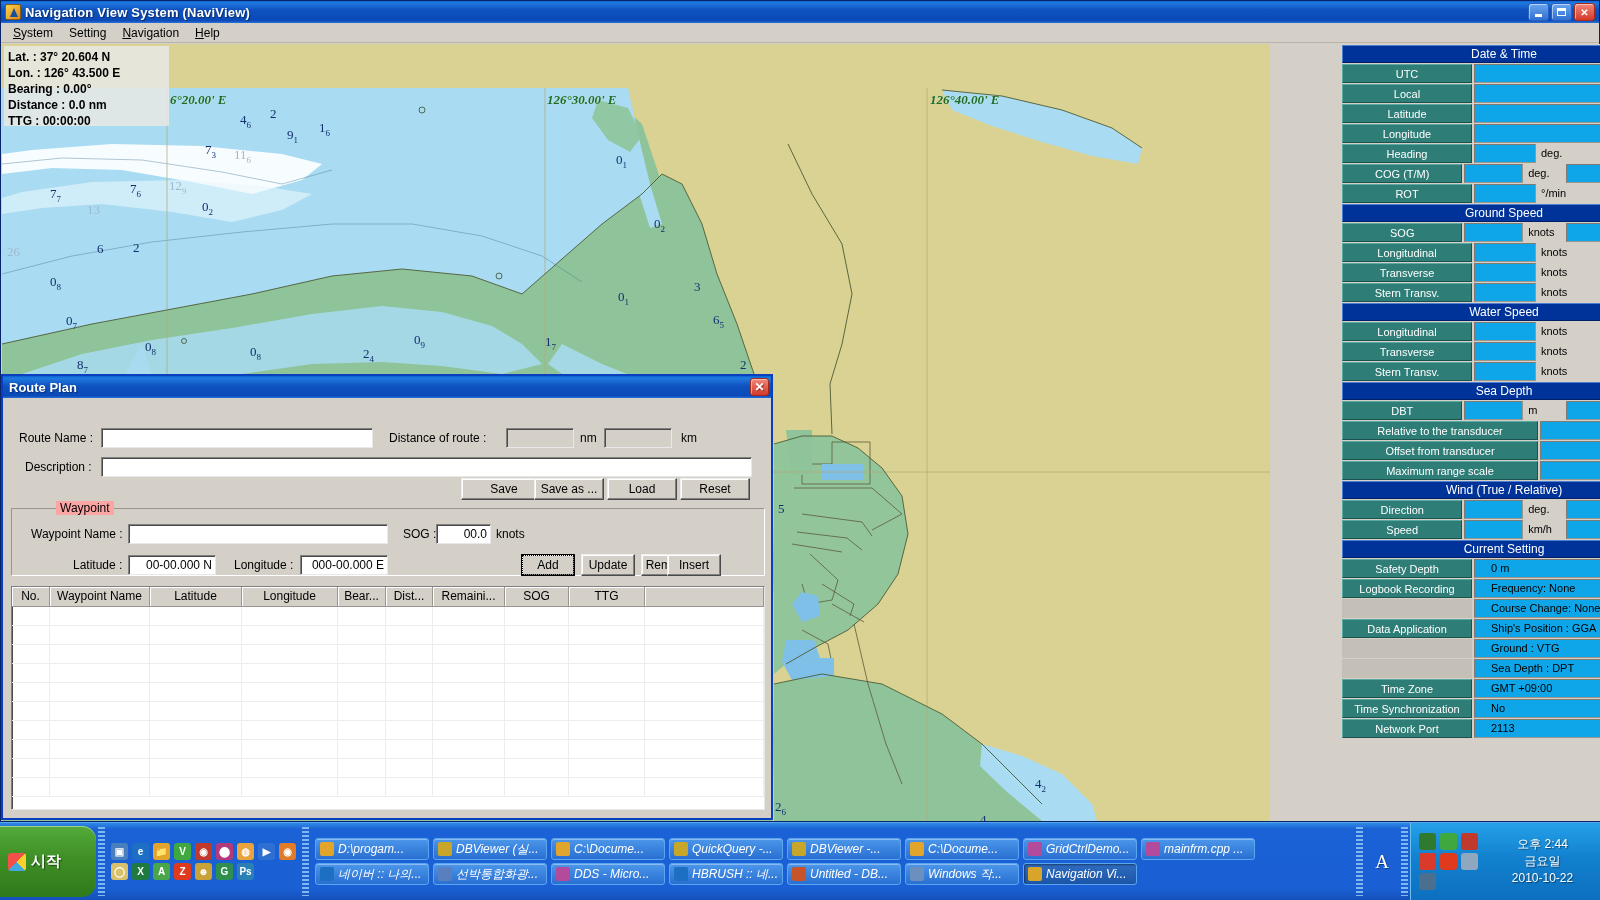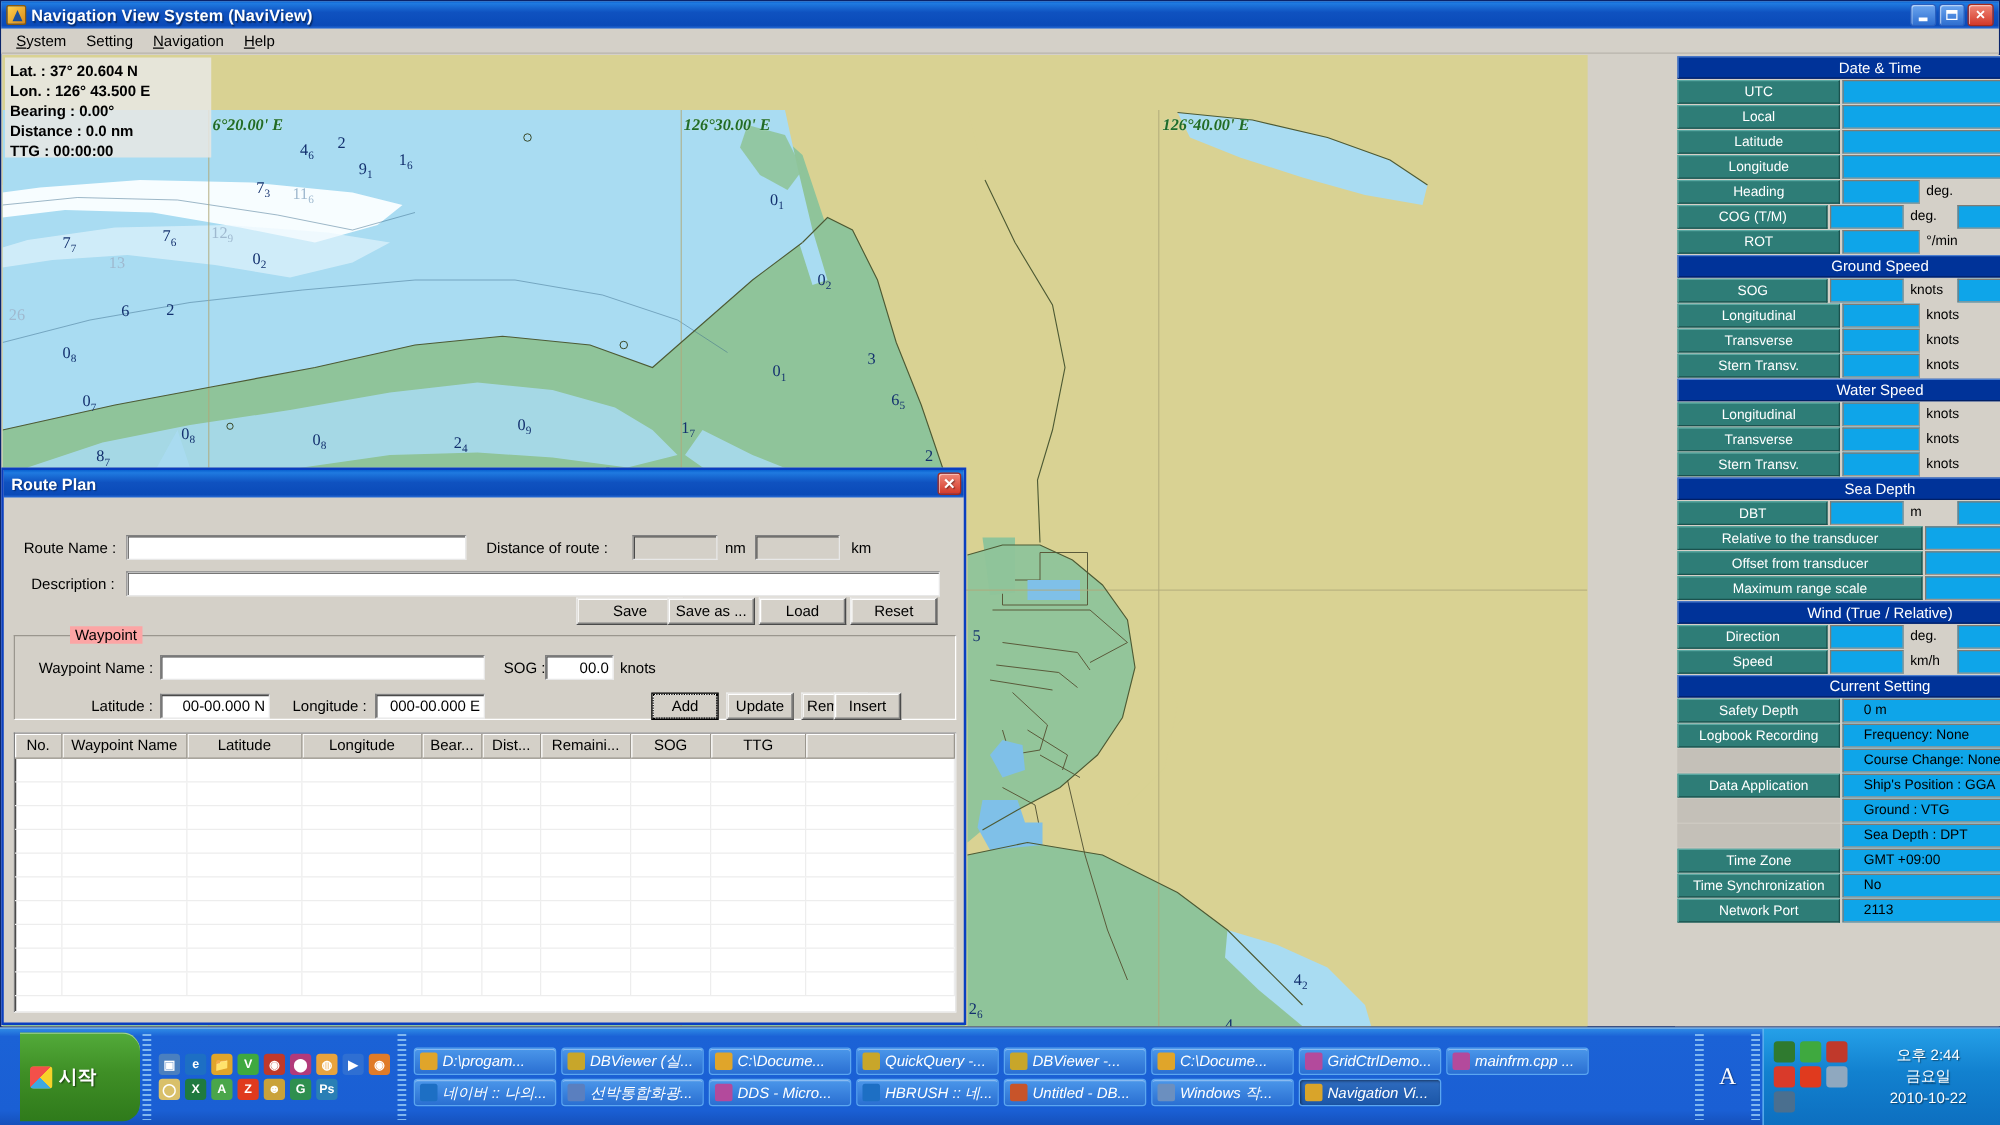--- a/index.html
+++ b/index.html
@@ -203,21 +203,21 @@
   .wp-rowline div { border-right: 1px solid #ededed; }
 
   
   #taskbar {
     position: absolute; left: 0; top: 822px; width: 1600px; height: 78px;
     background: linear-gradient(180deg,#2e8ae5 0%, #1b62d6 8%, #1a5fd4 85%, #1550bb 100%);
     border-top: 1px solid #59a4ef;
     display: flex; align-items: stretch;
   }
   #start-btn {
-    width: 96px; margin: 3px 0 3px 16px;
+    width: 96px; margin: 3px 0 3px 0;
     background: linear-gradient(180deg,#53ab3a 0%, #3f8f26 45%, #2f7a1b 100%);
     border-radius: 0 14px 14px 0;
     display: flex; align-items: center; padding-left: 8px; gap: 5px;
     box-shadow: inset 0 1px 0 rgba(255,255,255,.45);
   }
   #start-btn .flag {
     width: 18px; height: 18px;
     background:
       linear-gradient(135deg,#f3504a 0 48%, transparent 48%),
       linear-gradient(45deg,#3fa8e0 0 48%, transparent 48%);

